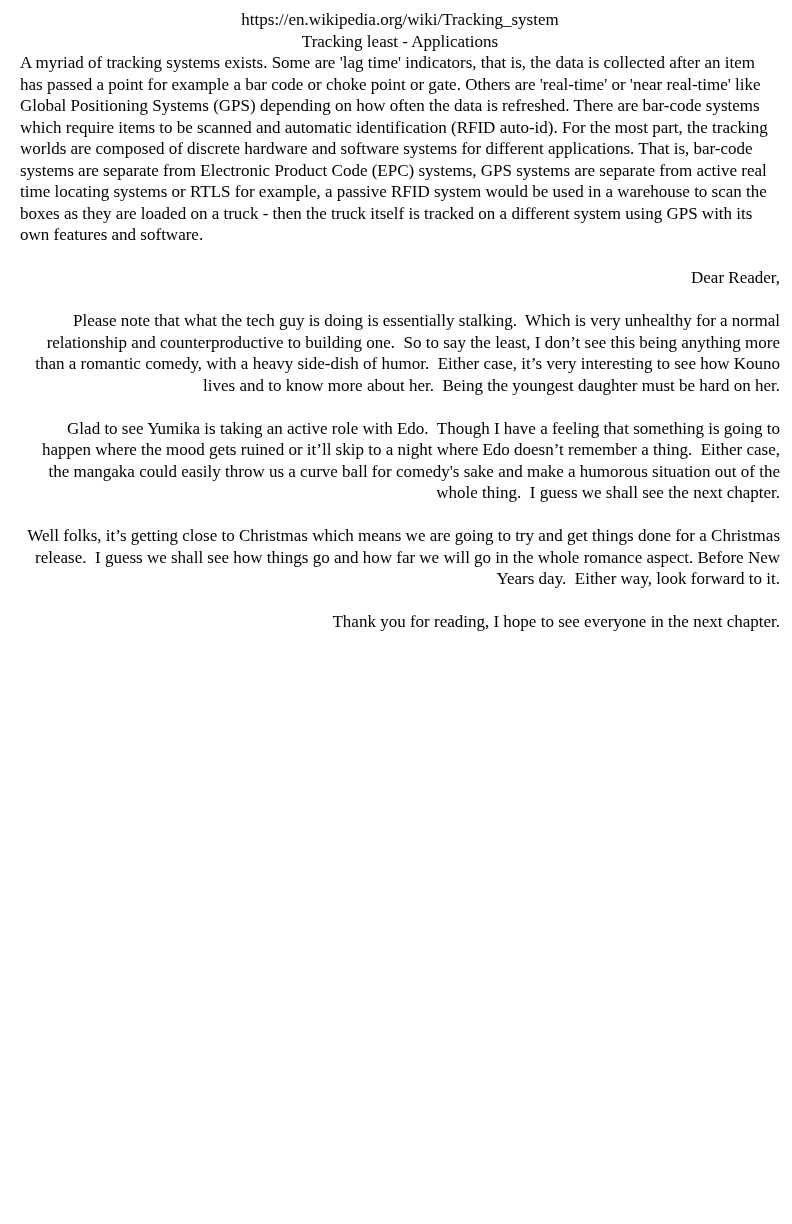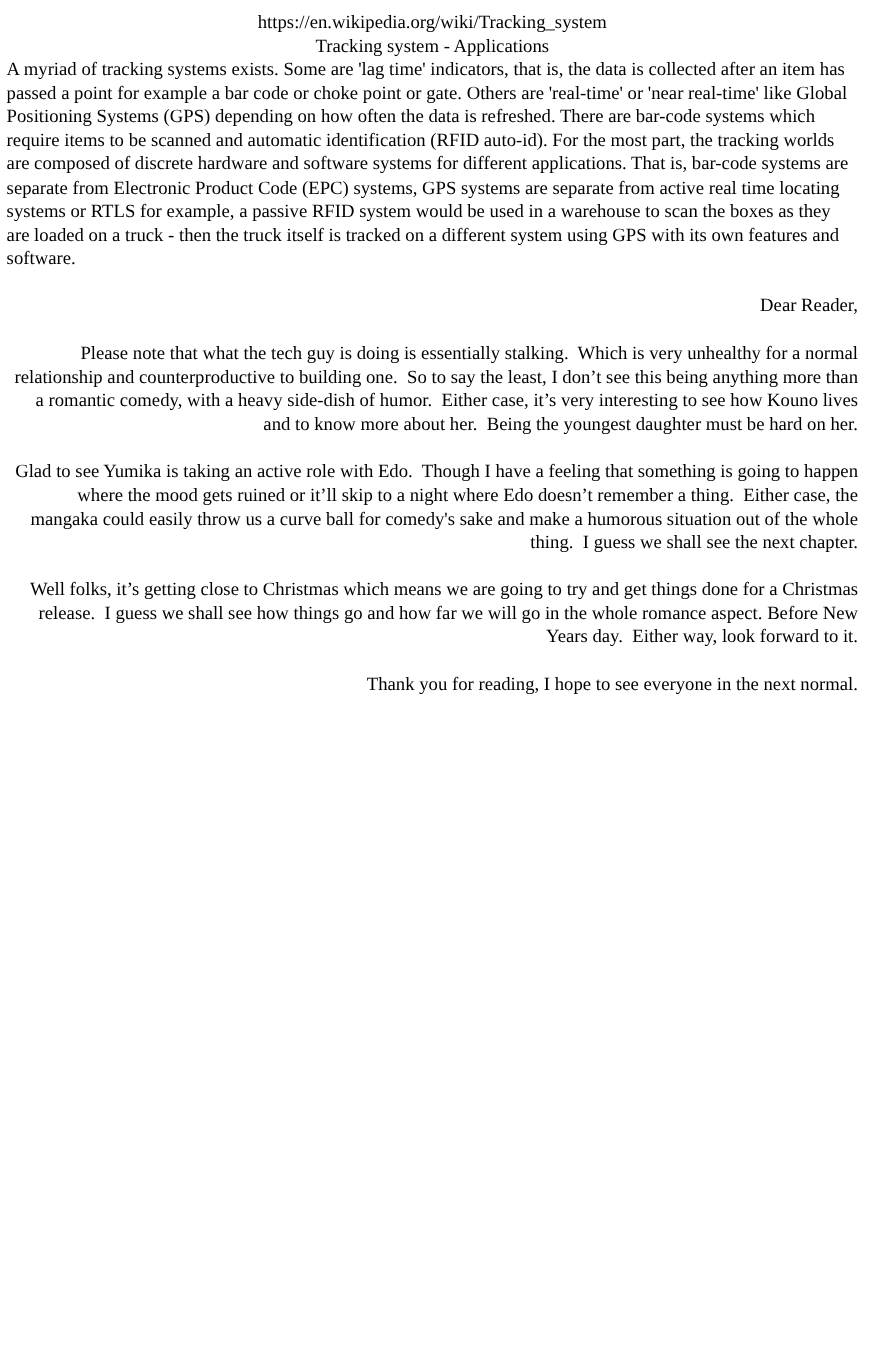--- a/index.html
+++ b/index.html
@@ -10,21 +10,21 @@
   body {
     width: 792px;
     height: 1224px;
     color: #000000;
     font-family: "Liberation Serif", "DejaVu Serif", serif;
     font-size: 17px;
     line-height: 21.5px;
     overflow: hidden;
   }
   .page {
-    padding: 9px 12px 0 6px;
+    padding: 9px 12px 0 20px;
     box-sizing: border-box;
     width: 792px;
   }
   .header {
     text-align: center;
   }
   .header .line {
     white-space: nowrap;
   }
   .header .excerpt {
@@ -46,25 +46,25 @@
     white-space: pre-wrap;
   }
 </style>
 </head>
 <body>
 
 <div class="page">
 
   <div class="header">
     <div class="line">https://en.wikipedia.org/wiki/Tracking_system</div>
-    <div class="line">Tracking system - Applications</div>
+    <div class="line">Tracking least - Applications</div>
     <p class="excerpt">A myriad of tracking systems exists. Some are 'lag time' indicators, that is, the data is collected after an item has passed a point for example a bar code or choke point or gate. Others are 'real-time' or 'near real-time' like Global Positioning Systems (GPS) depending on how often the data is refreshed. There are bar-code systems which require items to be scanned and automatic identification (RFID auto-id). For the most part, the tracking worlds are composed of discrete hardware and software systems for different applications. That is, bar-code systems are separate from Electronic Product Code (EPC) systems, GPS systems are separate from active real time locating systems or RTLS for example, a passive RFID system would be used in a warehouse to scan the boxes as they are loaded on a truck - then the truck itself is tracked on a different system using GPS with its own features and software.</p>
   </div>
 
   <div class="letter">
     <p>Dear Reader,</p>
     <p class="indent">Please note that what the tech guy is doing is essentially stalking.  Which is very unhealthy for a normal relationship and counterproductive to building one.  So to say the least, I don’t see this being anything more than a romantic comedy, with a heavy side-dish of humor.  Either case, it’s very interesting to see how Kouno lives and to know more about her.  Being the youngest daughter must be hard on her.</p>
     <p>Glad to see Yumika is taking an active role with Edo.  Though I have a feeling that something is going to happen where the mood gets ruined or it’ll skip to a night where Edo doesn’t remember a thing.  Either case, the mangaka could easily throw us a curve ball for comedy's sake and make a humorous situation out of the whole thing.  I guess we shall see the next chapter.</p>
     <p>Well folks, it’s getting close to Christmas which means we are going to try and get things done for a Christmas release.  I guess we shall see how things go and how far we will go in the whole romance aspect. Before New Years day.  Either way, look forward to it.</p>
-    <p>Thank you for reading, I hope to see everyone in the next normal.</p>
+    <p>Thank you for reading, I hope to see everyone in the next chapter.</p>
   </div>
 
 </div>
 
 </body></html>

